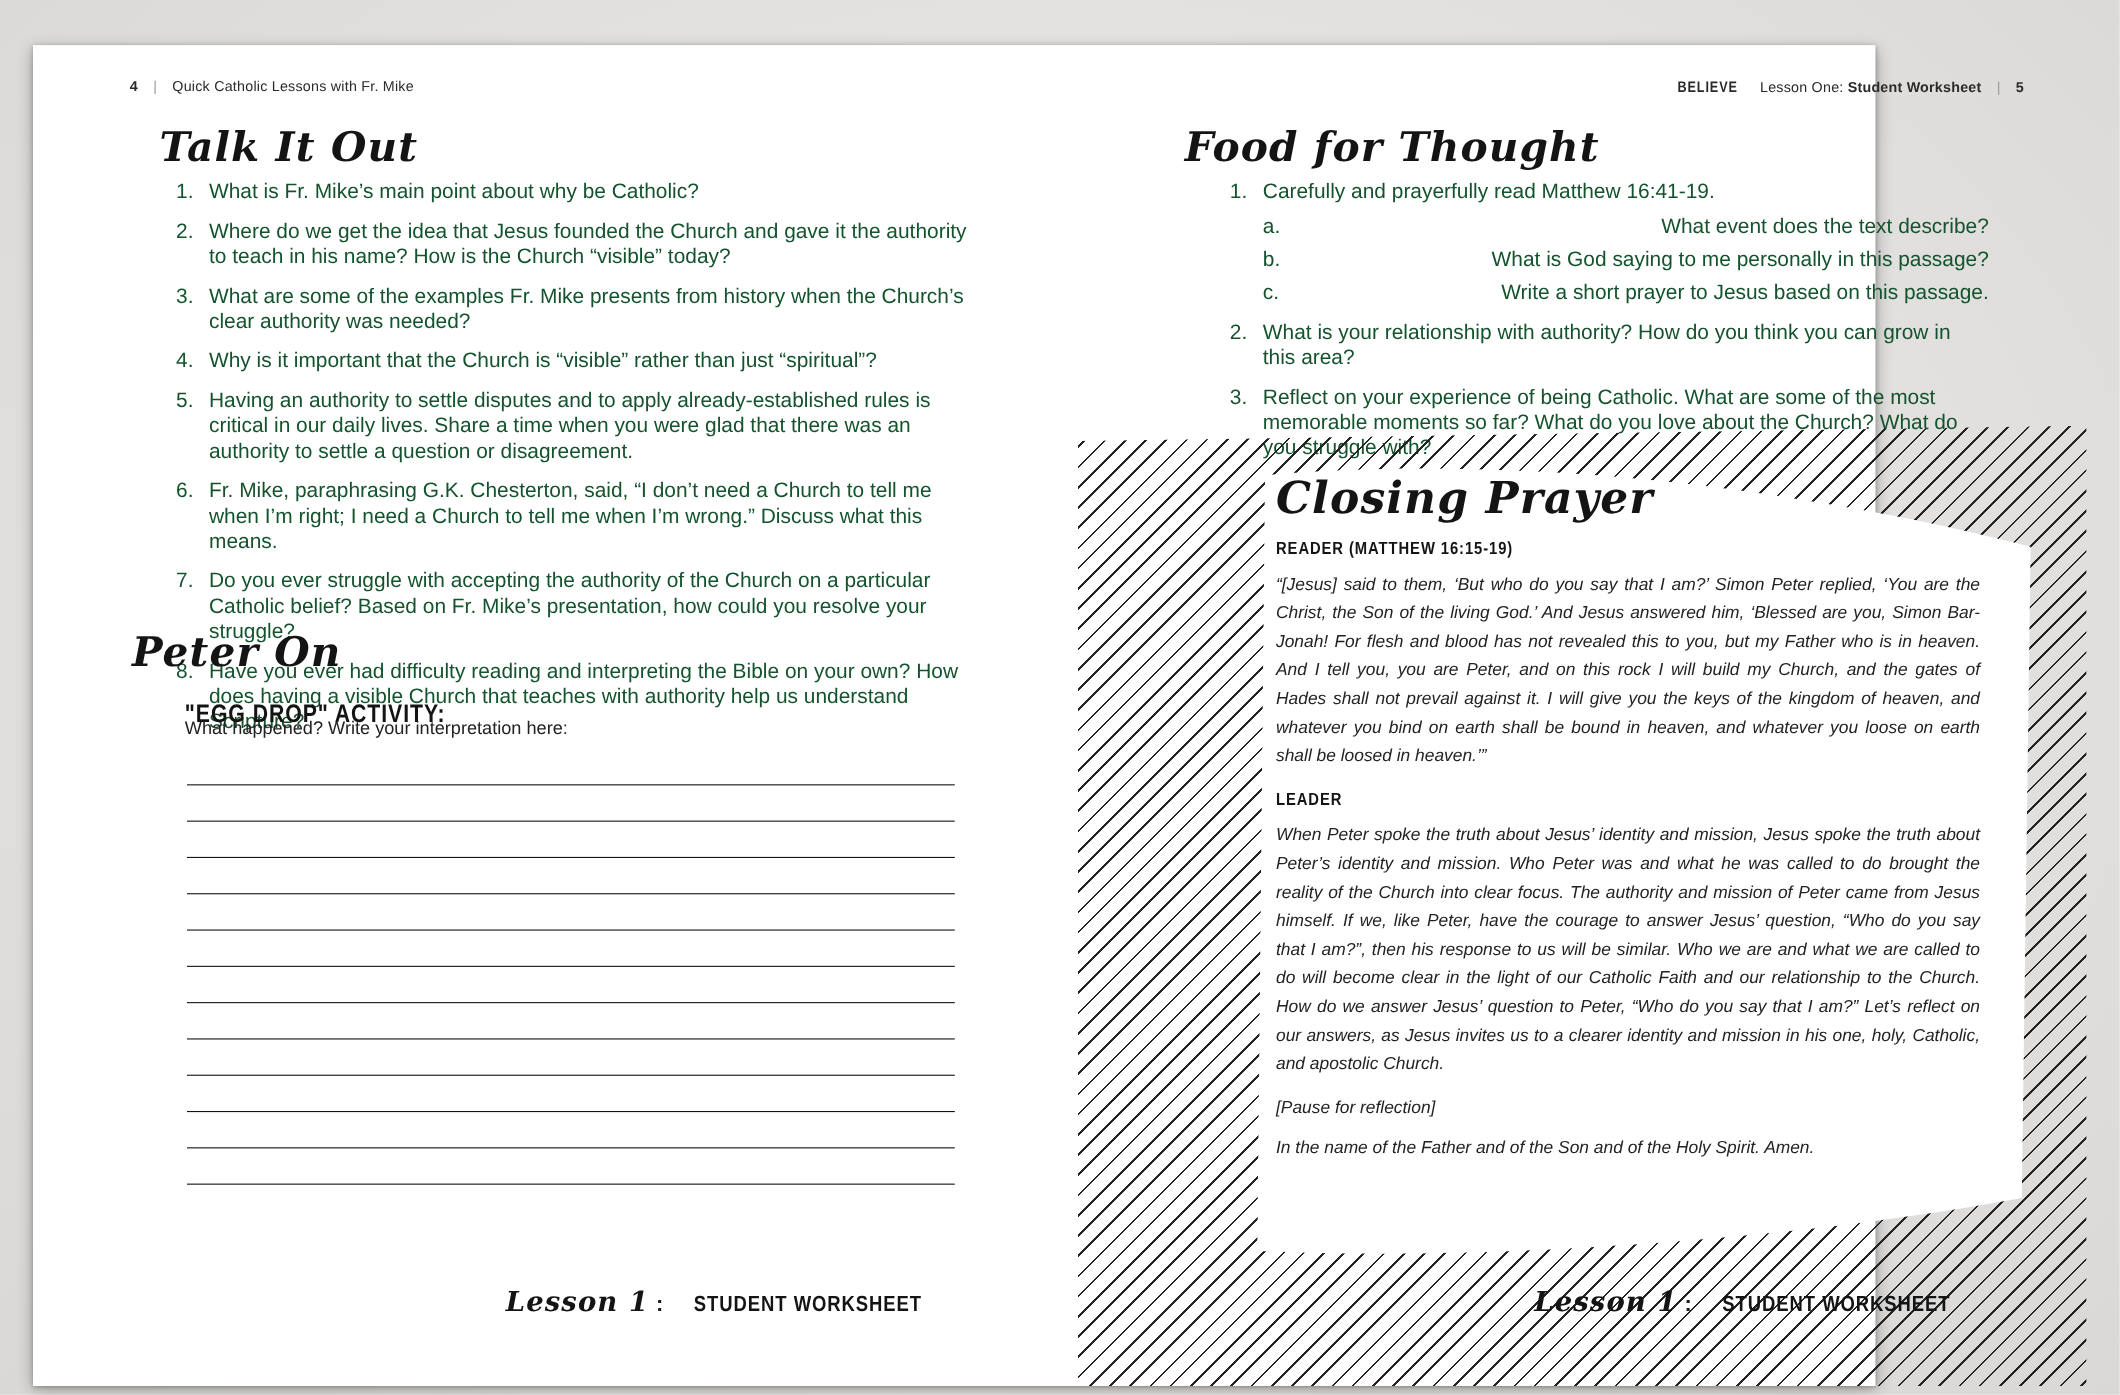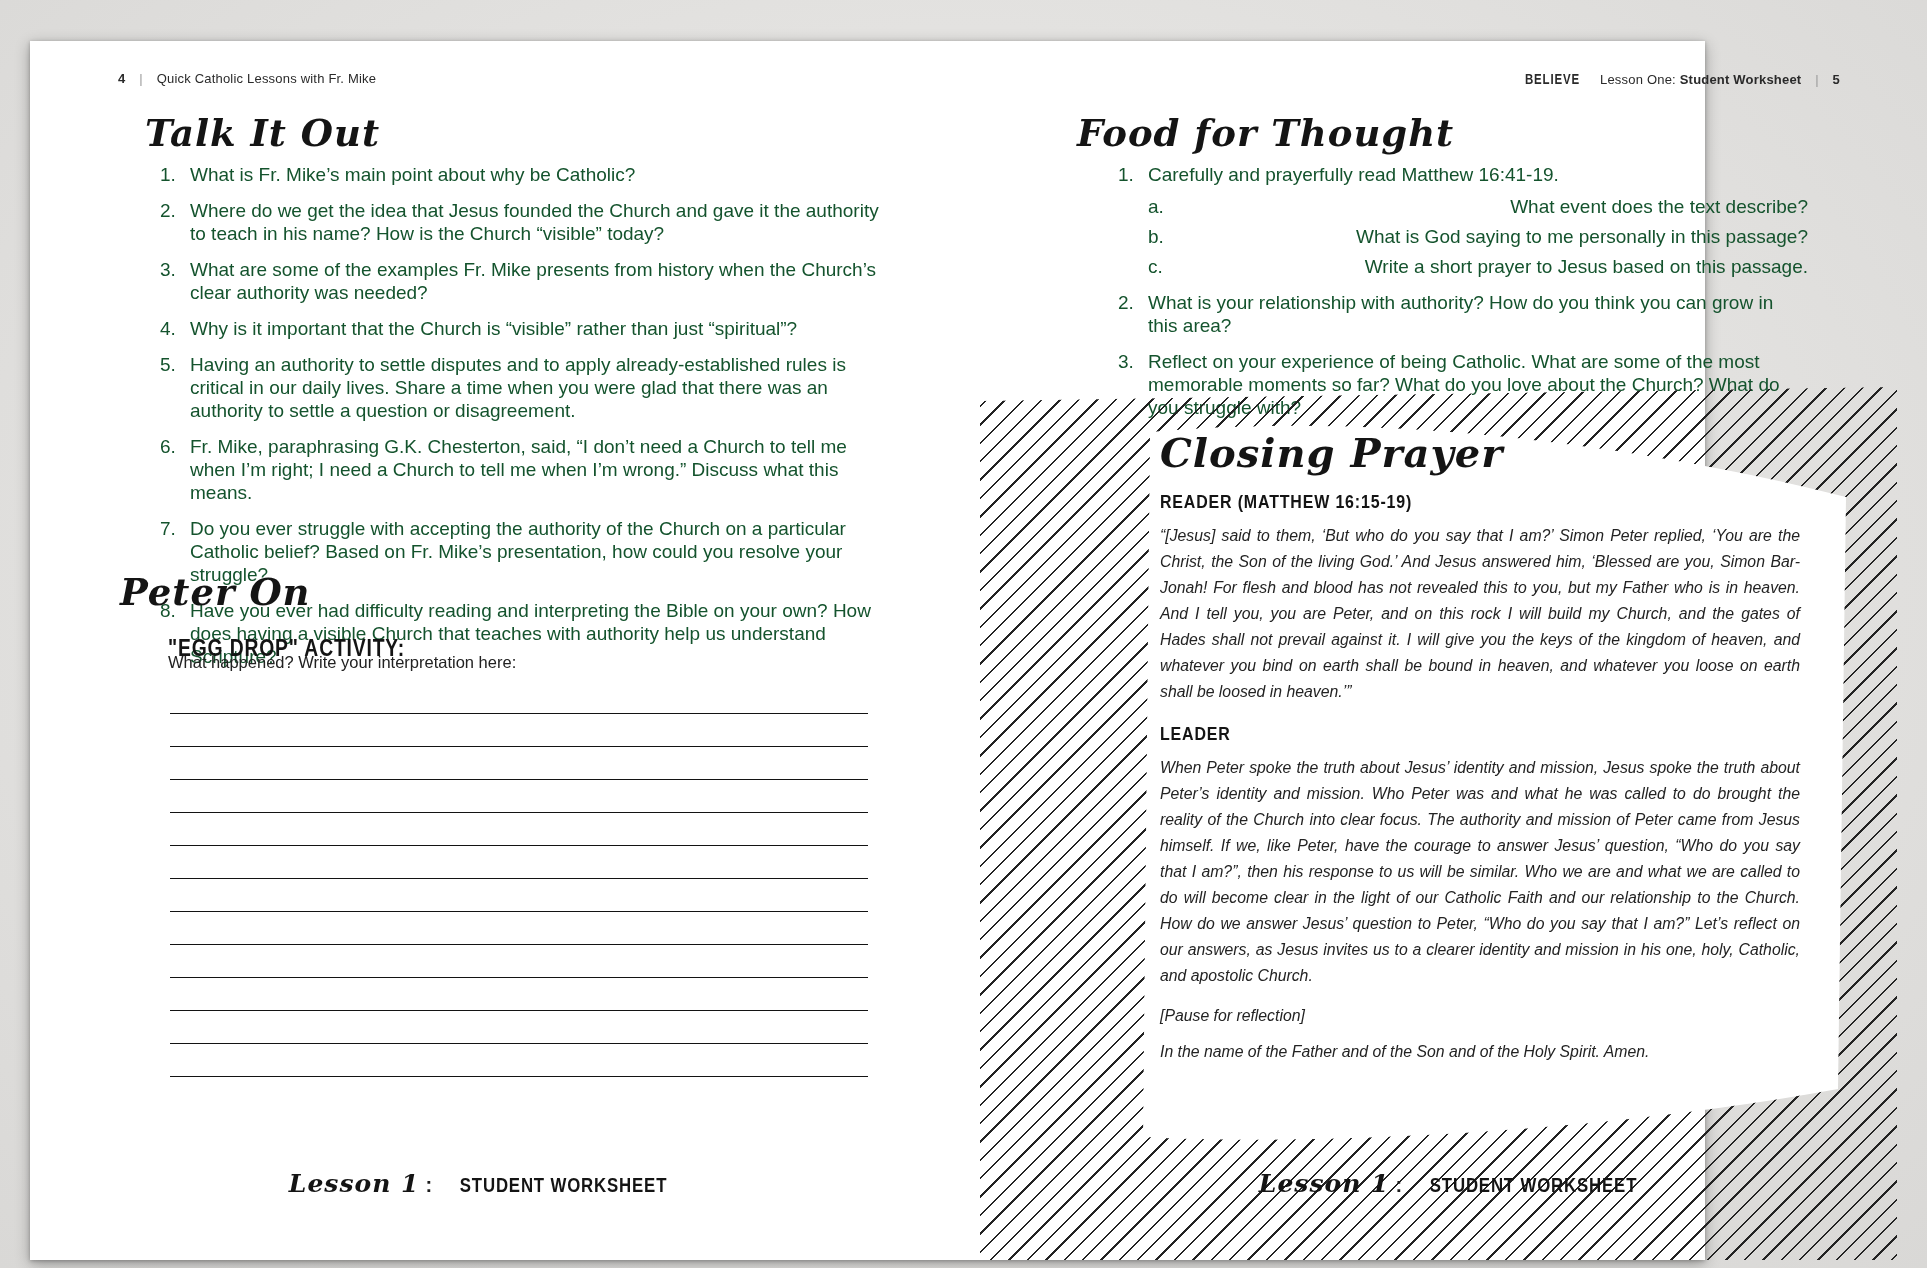--- a/index.html
+++ b/index.html
@@ -47,41 +47,41 @@
   
   .talk-heading{left:90px;top:74px;margin-left:25px;}
   .qlist.talk{left:130px;top:122px;width:735px;}
   .hands-heading{left:90px;top:533px;}
   .egg-heading{position:absolute;left:138px;top:575px;font-size:23px;}
   .prompt{position:absolute;left:138px;top:612px;font-size:16.5px;margin:0;color:#222;}
   .lines{position:absolute;left:140px;top:640px;width:698px;}
   .rule{height:32px;border-bottom:1.6px solid #131313;}
 
   
-  .ws-footer{position:absolute;top:1130px;text-align:center;white-space:nowrap;}
+  .ws-footer{position:absolute;top:1130px;text-align:right;white-space:nowrap;}
   .ws-footer.fl{left:88px;width:740px;}
   .ws-footer.fr{left:160px;width:670px;}
   .ws-footer .script{font-size:25px;margin-right:6px;}
   .ws-footer .colon{font-weight:700;font-size:20px;margin-right:8px;}
   .ws-footer .condensed{font-size:20px;transform-origin:center;}
 
   
   .food-heading{left:114px;top:74px;}
   .qlist.food{left:155px;top:122px;width:690px;}
 
   
   .hatch{
     position:absolute;left:17px;top:346px;right:0;bottom:0;
     background:repeating-linear-gradient(135deg, #232323 0px, #232323 1.7px, transparent 1.7px, transparent 13px);
     clip-path:polygon(0 14px, 100% 0, 100% 100%, 0 100%);
   }
   .panel-shape{position:absolute;left:0;top:0;width:100%;height:100%;}
   .prayer-content{position:absolute;left:197px;top:392px;width:640px;color:#232323;}
   .prayer-heading{font-size:40px;display:block;margin:0 0 4px 0;}
-  .sub-head{font-size:19px;margin:18px 0 10px 0;}
+  .sub-head{font-size:16px;margin:18px 0 10px 0;}
   .prayer-content p{font-style:italic;font-size:15.8px;line-height:26px;margin:0 0 10px 0;}
   .prayer-content p.just{text-align:justify;}
   .pause{margin-top:14px !important;}
 </style>
 </head>
 <body>
 
 <div class="spread">
 
   <section class="page left">

